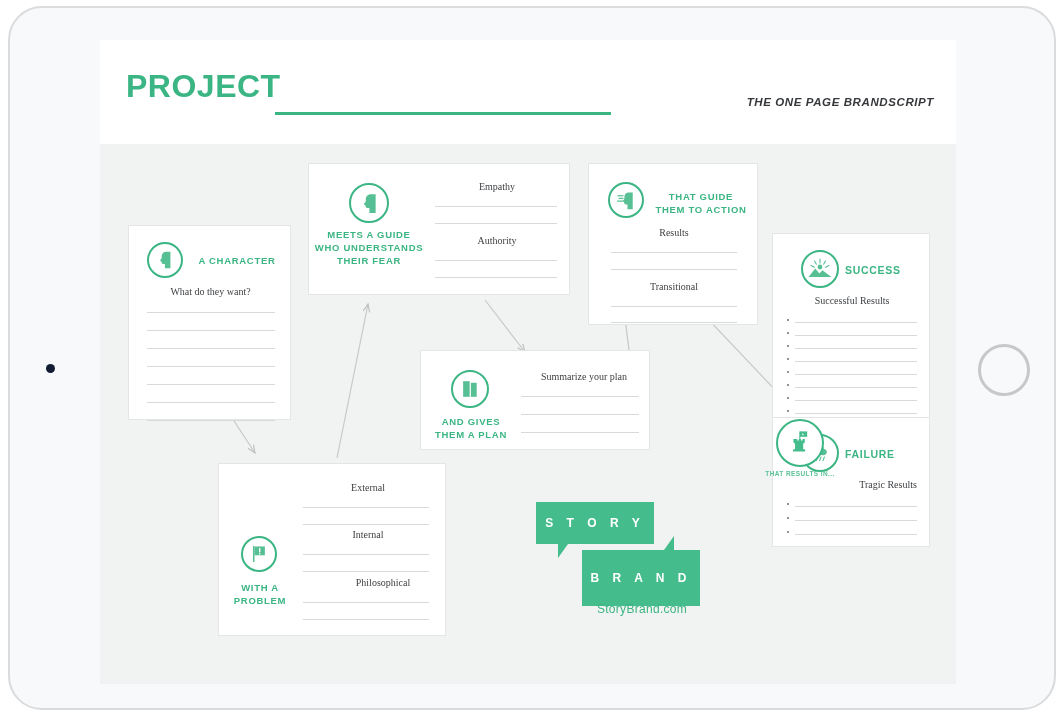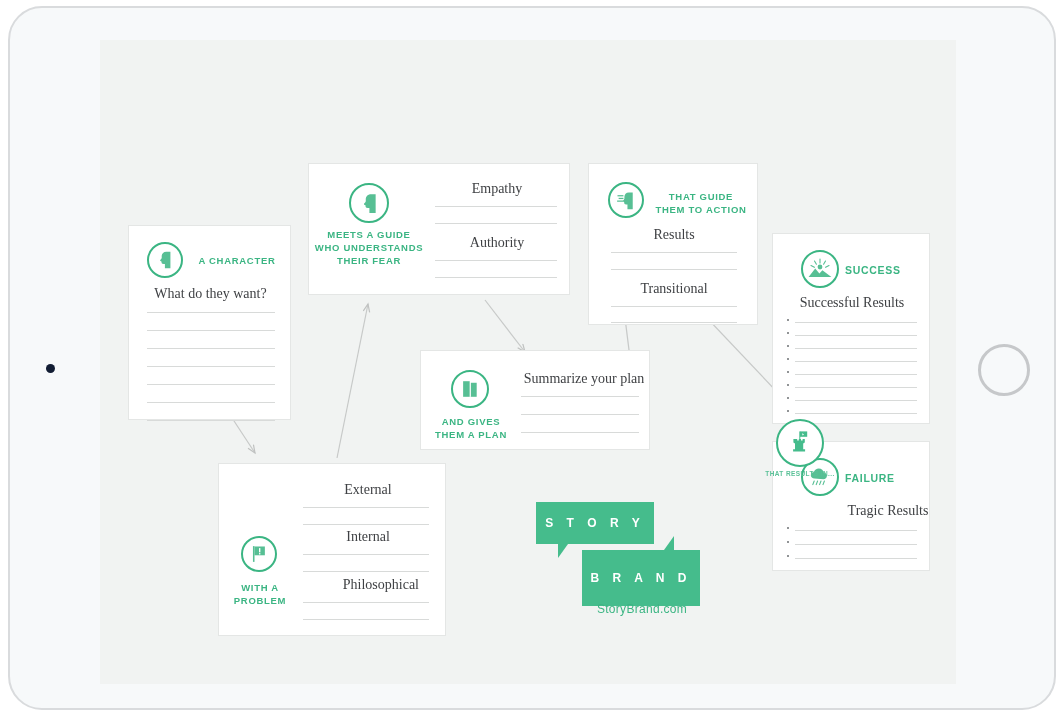--- a/index.html
+++ b/index.html
@@ -42,21 +42,21 @@
   .icon-circle{
     border-radius:50%;border:2px solid #3bb583;box-sizing:border-box;
     display:flex;align-items:center;justify-content:center;
     position:absolute;background:#fff;
   }
   .cap{
     color:#3bb583;font-size:9.5px;font-weight:bold;letter-spacing:.7px;
     line-height:13px;text-align:center;position:absolute;
   }
   .field-label{
-    position:absolute;font-size:14px;color:#3f4144;text-align:center;
+    position:absolute;font-size:10px;color:#3f4144;text-align:center;
     font-family:"Liberation Serif", serif;
   }
   .rule{position:absolute;height:1px;background:#d8dad9;}
   .bullet{position:absolute;width:2px;height:2px;background:#6d7073;border-radius:50%;}
   
   #arrows{position:absolute;left:0;top:0;width:856px;height:644px;pointer-events:none;}
   
   #sb{position:absolute;left:436px;top:462px;width:180px;height:120px;}
   .bub{position:absolute;background:#45bc8c;}
   .bub span{
@@ -76,20 +76,25 @@
 </style>
 </head>
 <body>
 
 <div id="tablet">
   <div id="cam"></div>
   <div id="home"></div>
 
   <div id="sheet">
 
+    <div id="header">
+      <div id="project-title">PROJECT</div>
+      <div id="project-rule"></div>
+      <div id="onepage">THE ONE PAGE BRANDSCRIPT</div>
+    </div>
 
     <svg id="arrows" viewBox="0 0 856 644">
       <defs>
         <marker id="ah" markerWidth="9" markerHeight="9" refX="7" refY="3.2" orient="auto" markerUnits="strokeWidth">
           <path d="M0.5,0.5 L7,3.2 L0.5,5.9" fill="none" stroke="#bfc1c0" stroke-width="1"></path>
         </marker>
       </defs>
       <g stroke="#c7c9c8" stroke-width="1.2" fill="none" marker-end="url(#ah)">
 
         <line x1="117" y1="355" x2="155" y2="413"></line>
@@ -192,21 +197,21 @@
       <div class="bullet" style="left:14px;top:137px;"></div>
       <div class="rule" style="left:22px;top:140px;width:122px;"></div>
       <div class="bullet" style="left:14px;top:150px;"></div>
       <div class="rule" style="left:22px;top:153px;width:122px;"></div>
       <div class="bullet" style="left:14px;top:163px;"></div>
       <div class="rule" style="left:22px;top:166px;width:122px;"></div>
       <div class="bullet" style="left:14px;top:176px;"></div>
       <div class="rule" style="left:22px;top:179px;width:122px;"></div>
     </div>
 
-    <div class="card" style="left:672px;top:401px;width:158px;height:130px;text-decoration:underline;">
+    <div class="card" style="left:672px;top:377px;width:158px;height:130px;text-decoration:underline;">
       <div class="icon-circle" style="left:28px;top:16px;width:38px;height:38px;">
         <svg width="26" height="26" viewBox="0 0 26 26">
           <path d="M7.4 14.5c-2 0-3.6-1.5-3.6-3.3 0-1.7 1.4-3.2 3.2-3.3.6-2 2.5-3.4 4.8-3.4 2.6 0 4.8 1.9 5.1 4.4 1.7.2 3 1.5 3 3.1 0 1.8-1.6 3.2-3.5 3.2z" fill="#57bf94"></path>
           <g stroke="#57bf94" stroke-width="1.1" stroke-linecap="round">
             <line x1="7.2" y1="17" x2="5.8" y2="20.6"></line>
             <line x1="10.6" y1="17" x2="9.2" y2="20.6"></line>
             <line x1="14" y1="17" x2="12.6" y2="20.6"></line>
             <line x1="17.4" y1="17" x2="16" y2="20.6"></line>
           </g>
         </svg>
@@ -251,21 +256,21 @@
       <div class="cap" style="left:0;top:117px;width:82px;">
         <div>WITH A</div>
         <div>PROBLEM</div>
       </div>
       <div class="field-label" style="left:82px;top:18px;width:134px;">External</div>
       <div class="rule" style="left:84px;top:43px;width:126px;"></div>
       <div class="rule" style="left:84px;top:60px;width:126px;"></div>
       <div class="field-label" style="left:82px;top:65px;width:134px;">Internal</div>
       <div class="rule" style="left:84px;top:90px;width:126px;"></div>
       <div class="rule" style="left:84px;top:107px;width:126px;"></div>
-      <div class="field-label" style="left:66px;top:113px;width:134px;text-align:right;">Philosophical</div>
+      <div class="field-label" style="left:97px;top:113px;width:134px;">Philosophical</div>
       <div class="rule" style="left:84px;top:138px;width:126px;"></div>
       <div class="rule" style="left:84px;top:155px;width:126px;"></div>
     </div>
 
     <div class="icon-circle" id="node-circle">
       <svg width="30" height="30" viewBox="0 0 30 30">
         <path d="M10 11 h2.2 v1.6 h1.6 V11 h2.2 v1.6 h1.6 V11 h2.2 v3.4 l-1.6 1.2 v5.6 h1.9 v2.2 H8.1 v-2.2 H10 v-5.6 L8.4 14.4 V11 Z" fill="#45bc8c"></path>
         <rect x="14.3" y="3.4" width="1" height="8" fill="#45bc8c"></rect>
         <rect x="15" y="3.4" width="7.2" height="5.4" fill="#45bc8c"></rect>
         <path d="M18.2 4.6 l-1.3 2.1 h1.1 l-.6 1.5 1.6-2.1 h-1.1 z" fill="#ffffff"></path>

